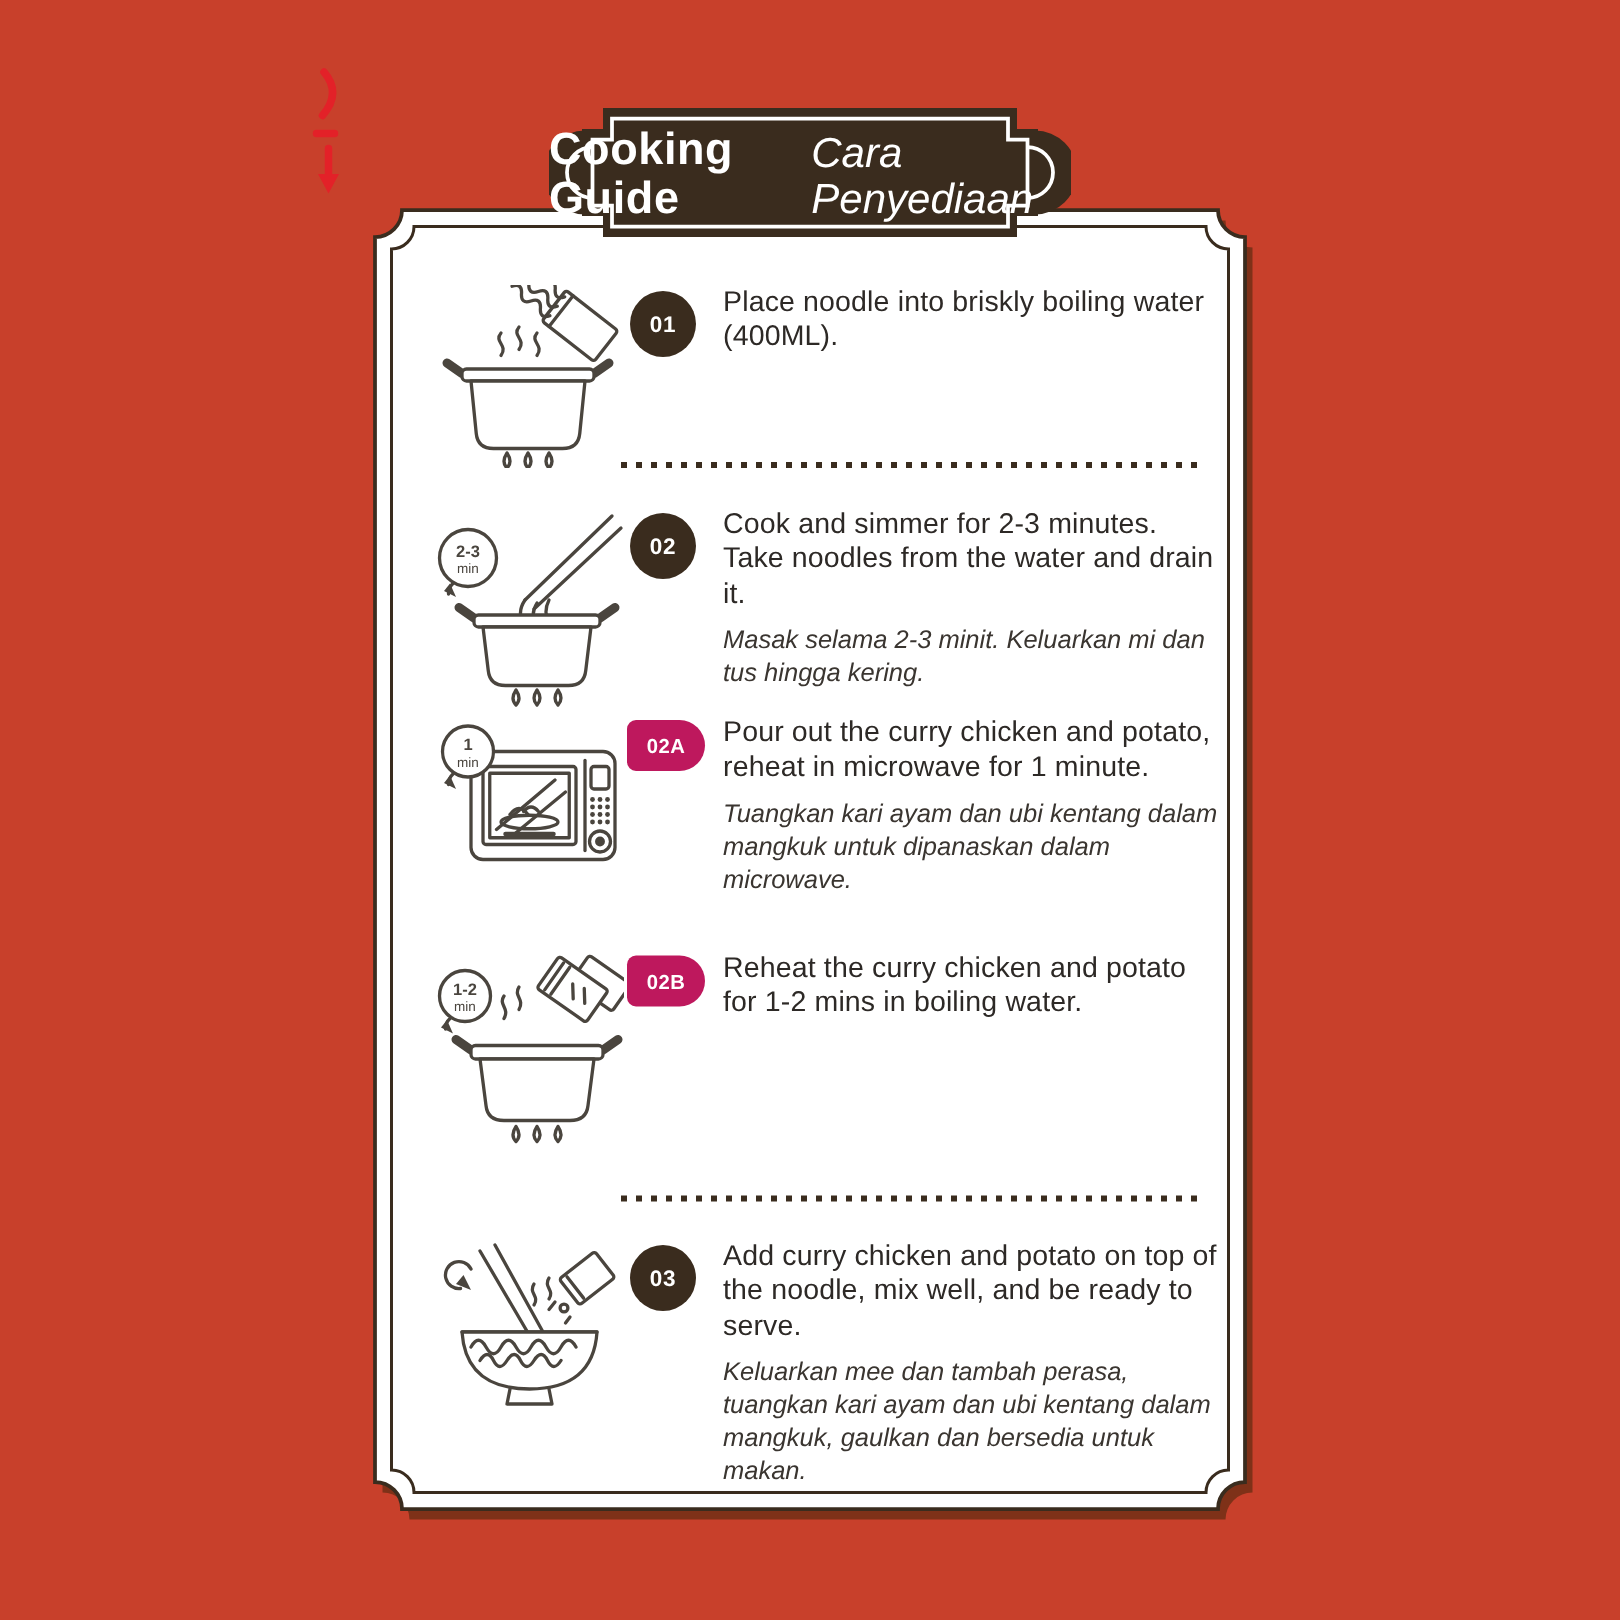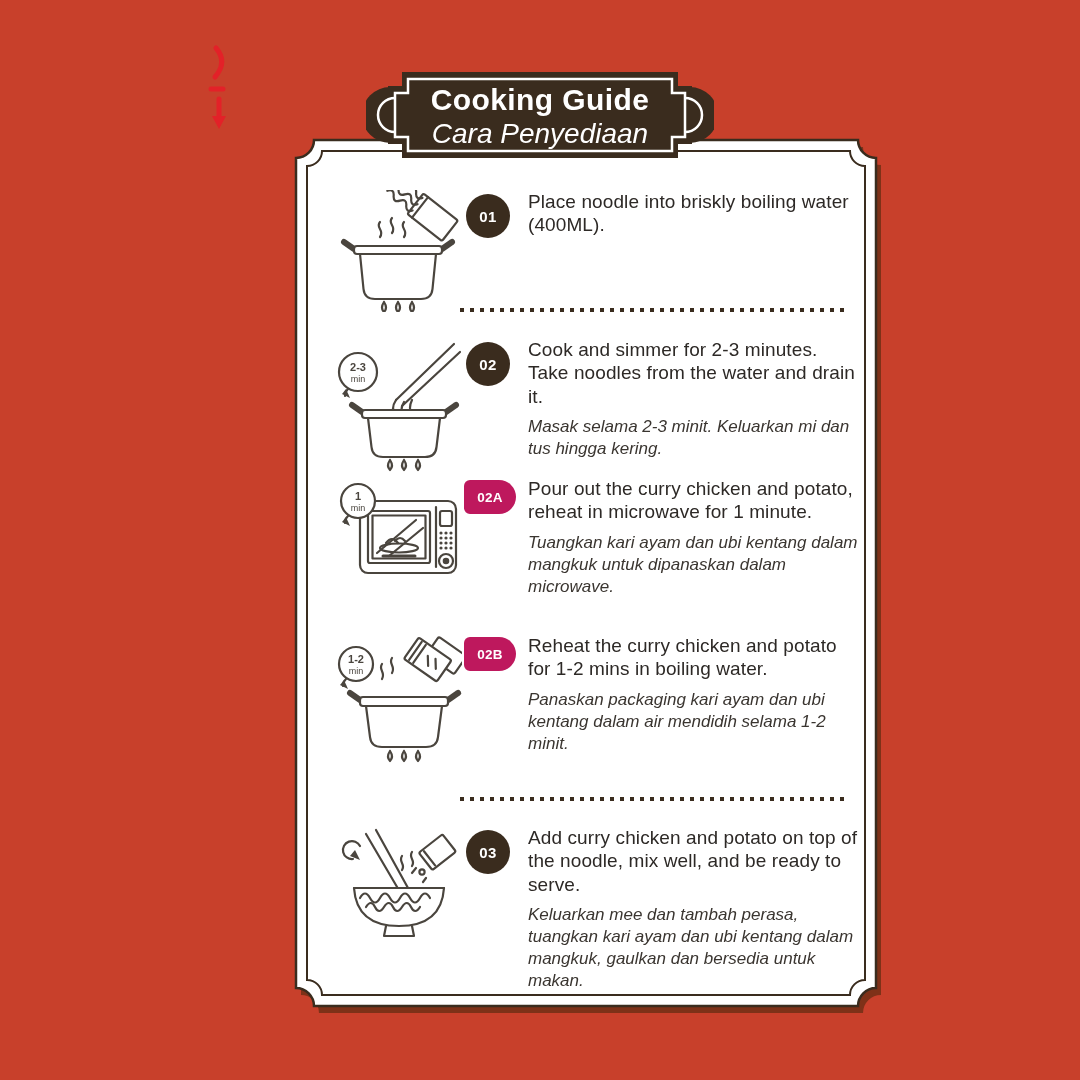--- a/index.html
+++ b/index.html
@@ -8,21 +8,21 @@
     background:#C8402B;
     font-family:"Liberation Sans", sans-serif;
     position:relative;overflow:hidden;
   }
   .stage{position:absolute;inset:0;}
 
   
   .red-marks{position:absolute;left:206px;top:44px;width:34px;height:92px;}
 
   
-  .card{position:absolute;left:248px;top:138px;width:592px;height:884px;margin-left:46px;}
+  .card{position:absolute;left:248px;top:138px;width:592px;height:884px;}
   .card-bg{position:absolute;left:0;top:0;}
   .card-content{position:absolute;inset:0;}
 
   .row{position:absolute;left:0;width:100%;display:flex;}
   .icon-col{flex:none;width:166px;padding-left:42px;box-sizing:border-box;}
   .text-col{position:relative;flex:1;padding-left:68px;padding-right:26px;box-sizing:border-box;}
 
   .badge{position:absolute;display:flex;align-items:center;justify-content:center;
          color:#fff;font-weight:bold;}
   .badge.circle{left:6px;top:4px;width:44px;height:44px;border-radius:50%;
@@ -33,21 +33,21 @@
   .heading{margin:0 0 8px 0;font-size:19px;font-weight:normal;color:#2D2926;
            line-height:1.23;letter-spacing:.1px;}
   .malay{margin:0;font-size:17px;font-style:italic;color:#3A3530;line-height:1.29;}
 
   .dotted{position:absolute;left:166px;width:390px;height:4px;
           background:repeating-linear-gradient(to right,#3A2C1E 0 4px,transparent 4px 10px);}
 
   
   .header-badge{position:absolute;left:366px;top:66px;width:348px;height:98px;}
   .header-badge svg{position:absolute;inset:0;}
-  .header-text{position:absolute;inset:0;display:flex;flex-direction:column;
+  .header-text{position:absolute;inset:0;display:flex;flex-direction:row;
                align-items:center;justify-content:center;padding-top:2px;}
   .header-title{color:#fff;font-size:30px;font-weight:bold;letter-spacing:.4px;line-height:1.1;}
   .header-subtitle{color:#fff;font-size:28px;font-style:italic;margin-top:3px;line-height:1.1;}
 
   .icon{display:block;}
   .icon *{vector-effect:none;}
   svg text.timer-num{font-family:"Liberation Sans",sans-serif;font-weight:bold;fill:#4A453E;}
   svg text.timer-unit{font-family:"Liberation Sans",sans-serif;fill:#4A453E;}
 </style>
 </head>
@@ -206,21 +206,20 @@
               <path d="M82 117 q4 6 0 10 q-4 -4 0 -10"></path>
             </g>
             <polygon points="4,51 12,55 8,46" fill="#4A453E"></polygon>
             <text class="timer-num" x="20" y="29" font-size="11" text-anchor="middle">1-2</text>
             <text class="timer-unit" x="20" y="40" font-size="9" text-anchor="middle">min</text>
           </svg>
         </div>
         <div class="text-col">
           <span class="badge pill">02B</span>
           <p class="heading">Reheat the curry chicken and potato for 1-2 mins in boiling water.</p>
-          <p class="malay">Panaskan packaging kari ayam dan ubi kentang dalam air mendidih selama 1-2 minit.</p>
         </div>
       </div>
 
       <div class="dotted" style="top:659px"></div>
 
       <div class="row" style="top:688px">
         <div class="icon-col">
           <svg class="icon" width="126" height="118" viewBox="0 0 126 118">
             <g fill="none" stroke="#4A453E" stroke-width="2.2" stroke-linecap="round" stroke-linejoin="round">
               <path d="M30 8 L64 66"></path>

